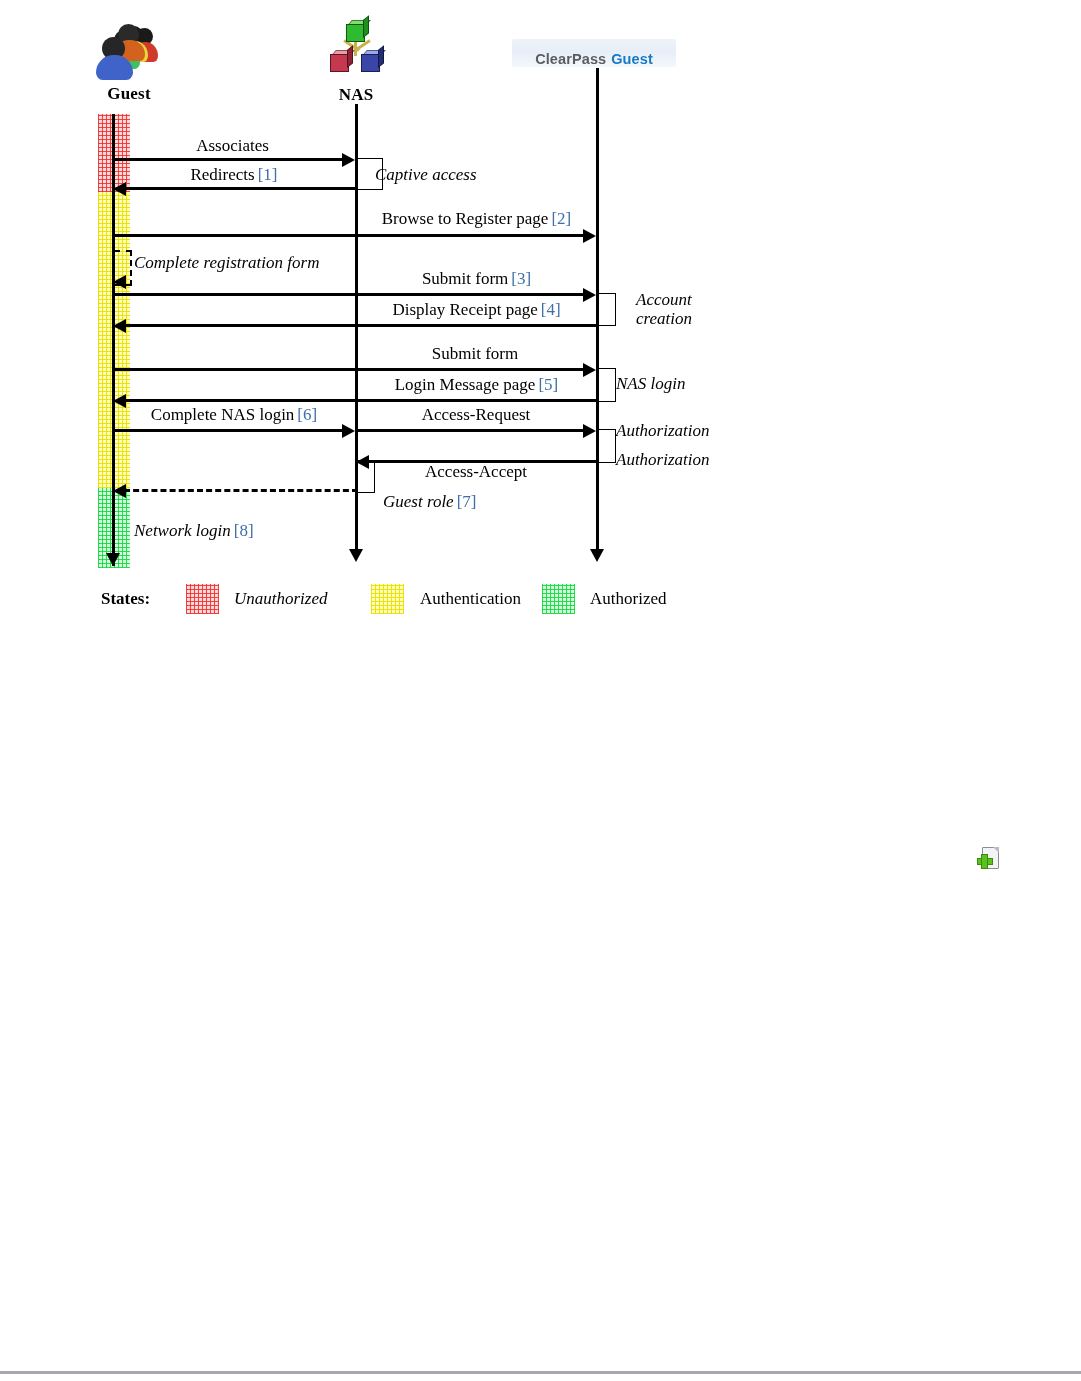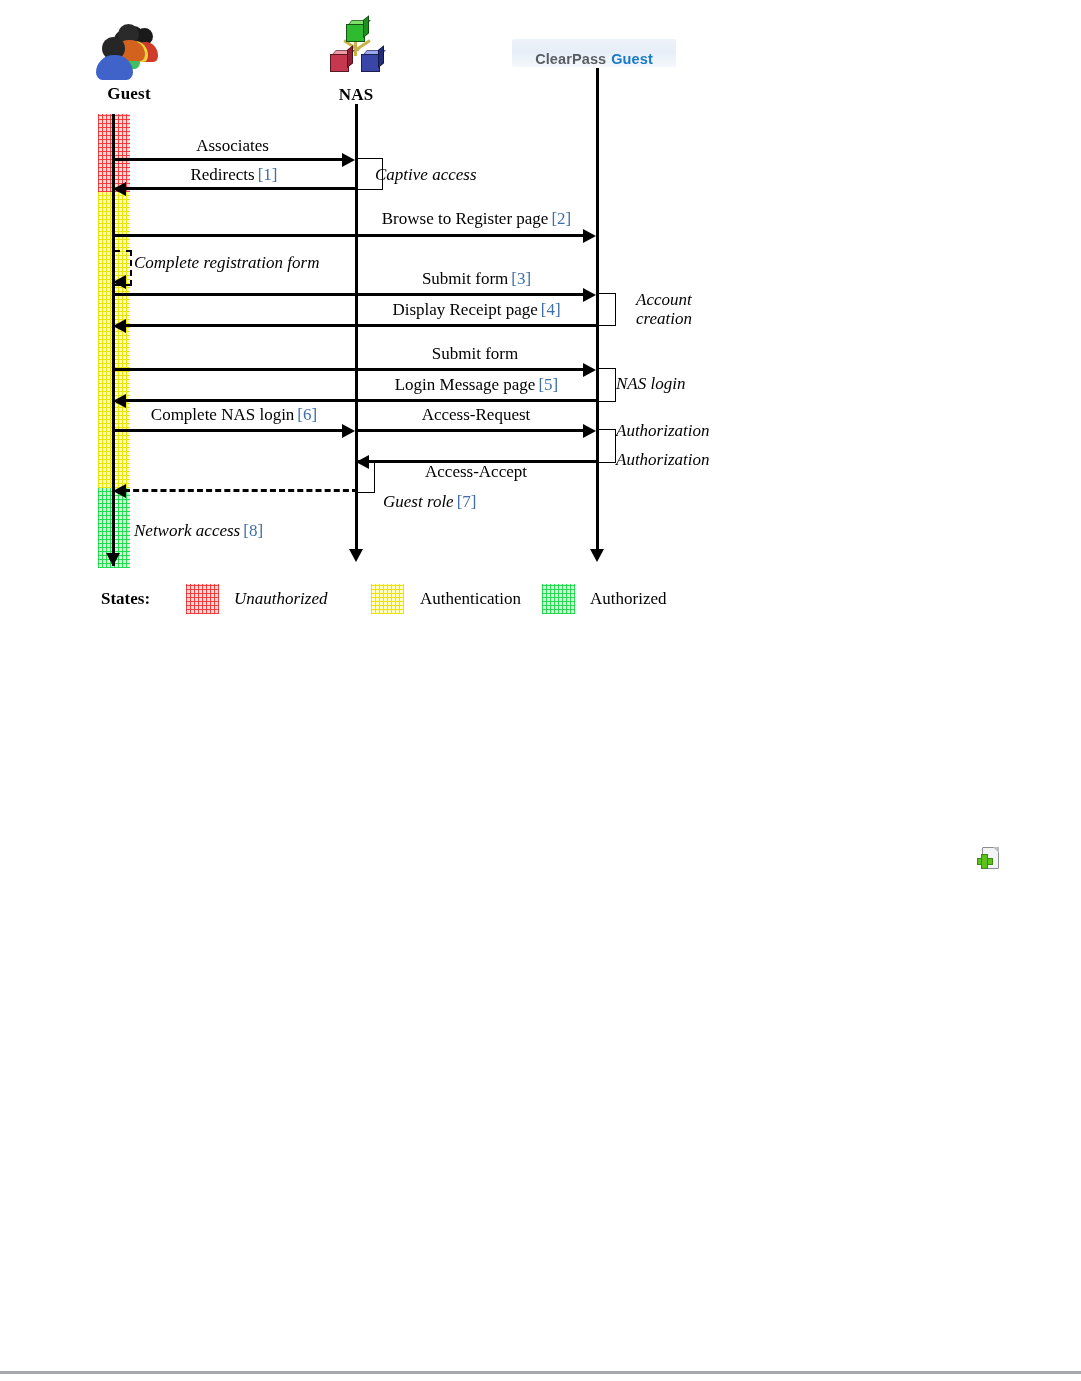--- a/index.html
+++ b/index.html
@@ -373,21 +373,21 @@
   <div class="msg-label" style="left:357px; top:436px; width:241px;margin-top:26px;"><span>Access-Accept</span><span class="ref"></span></div>
   <div class="msg-line" style="left:368px; top:460px; width:230px;"></div>
   <div class="arrow-left" style="left:356px; top:455px;"></div>
 
   <div class="selfcall" style="left:357px; top:460px; width:17px; height:31px;"></div>
   <div class="note-label" style="left:375px; top:492px;margin-left:8px;"><span>Guest role</span><span class="ref">[7]</span></div>
 
   <div class="msg-line dashed" style="left:124px; top:489px; width:234px;"></div>
   <div class="arrow-left" style="left:113px; top:484px;"></div>
 
-  <div class="note-label" style="left:134px; top:521px;"><span>Network access</span><span class="ref">[8]</span></div>
+  <div class="note-label" style="left:134px; top:521px;"><span>Network login</span><span class="ref">[8]</span></div>
 
   <div class="legend-title" style="left:101px; top:589px;font-family:Liberation Serif, serif;">States:</div>
 
   <div class="legend-swatch hatch-red" style="left:186px; top:584px;"></div>
   <div class="legend-text" style="left:234px; top:589px;font-style:italic;">Unauthorized</div>
 
   <div class="legend-swatch hatch-yellow" style="left:371px; top:584px;"></div>
   <div class="legend-text" style="left:420px; top:589px;">Authentication</div>
 
   <div class="legend-swatch hatch-green" style="left:542px; top:584px;"></div>

